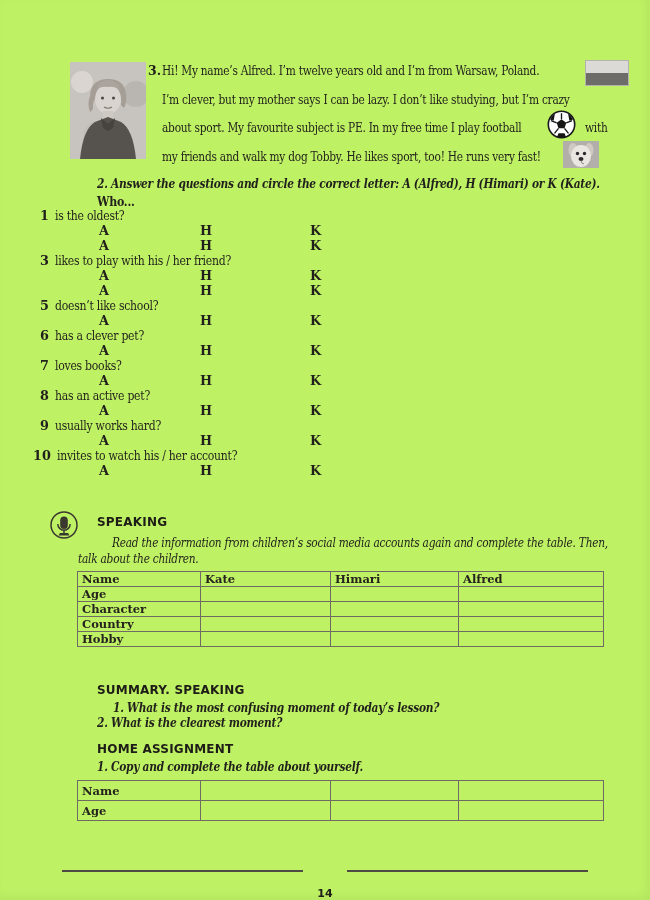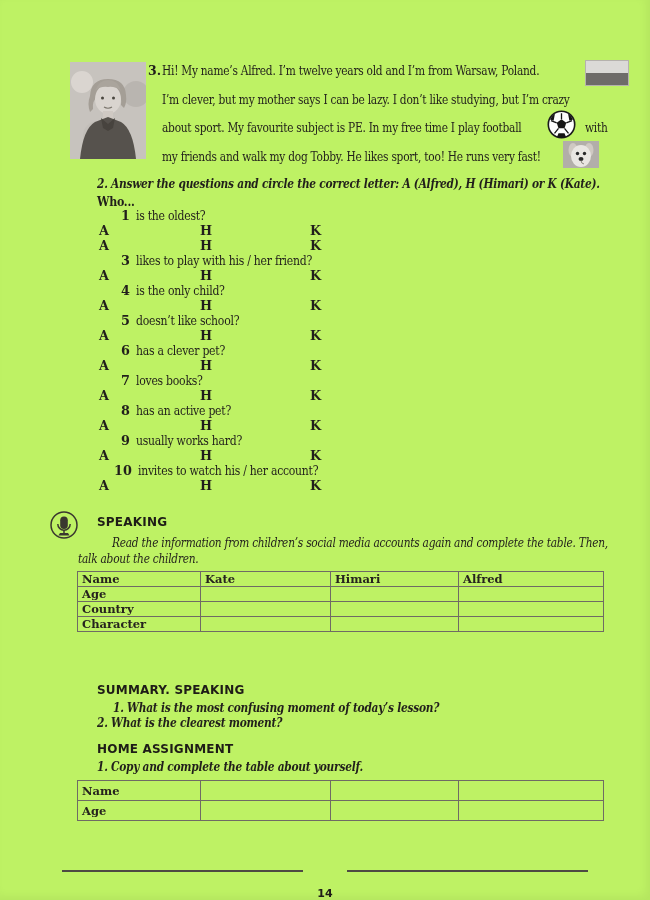--- a/index.html
+++ b/index.html
@@ -12,21 +12,21 @@
   
   .para{left:148px;top:57px;width:500px;font-size:12.5px;}
   .pline{height:28.5px;line-height:28.5px;white-space:nowrap;}
   .pnum{display:inline-block;width:14px;font-weight:700;}
   .pindent{padding-left:14px;}
   .inline-img{position:absolute;}
   
   .instruction{left:97px;top:176px;font-size:12.5px;font-style:italic;font-weight:600;white-space:nowrap;}
   .lead{left:97px;top:194px;font-size:13px;font-weight:600;}
   .questions{left:0;top:208px;width:650px;font-size:12.8px;}
-  .qline{height:15px;line-height:15px;padding-left:114px;white-space:nowrap;}
+  .qline{height:15px;line-height:15px;padding-left:33px;white-space:nowrap;}
   .qnum{display:inline-block;min-width:16px;text-align:right;margin-right:6px;font-weight:700;}
   .oline{position:relative;height:15px;line-height:15px;font-weight:700;}
   .optA{position:absolute;left:99px;}
   .optH{position:absolute;left:200px;}
   .optK{position:absolute;left:310px;}
   
   .heading{font-family:"DejaVu Sans","Liberation Sans",sans-serif;font-size:12px;font-weight:700;
            color:#1e1c17;letter-spacing:0.2px;white-space:nowrap;}
   .h-speaking{left:97px;top:515px;}
   .h-summary{left:97px;top:683px;}
@@ -143,21 +143,20 @@
     </div>
     <div>
       <div class="qline"><span class="qnum">3</span><span class="cond">likes to play with his / her friend?</span></div>
       <div class="oline">
           <span class="optA">A</span>
           <span class="optH">H</span>
           <span class="optK">K</span>
         </div>
     </div>
     <div>
-      <div class="qline"><span class="qnum">4</span><span class="cond">is the only child?</span></div>
       <div class="oline">
           <span class="optA">A</span>
           <span class="optH">H</span>
           <span class="optK">K</span>
         </div>
     </div>
     <div>
       <div class="qline"><span class="qnum">5</span><span class="cond">doesn’t like school?</span></div>
       <div class="oline">
           <span class="optA">A</span>
@@ -234,27 +233,33 @@
       <th>Himari</th>
       <th>Alfred</th>
     </tr>
     <tr>
       <td>Age</td>
       <td></td>
       <td></td>
       <td></td>
     </tr>
     <tr>
+      <td>Character</td>
+      <td></td>
+      <td></td>
+      <td></td>
+    </tr>
+    <tr>
       <td>Country</td>
       <td></td>
       <td></td>
       <td></td>
     </tr>
     <tr>
-      <td>Character</td>
+      <td>Hobby</td>
       <td></td>
       <td></td>
       <td></td>
     </tr>
   </tbody>
     </table>
 
   <div class="abs heading h-summary">SUMMARY. SPEAKING</div>
   <div class="abs ital sumq1"><span class="cond">1. What is the most confusing moment of today’s lesson?</span></div>
   <div class="abs ital sumq2"><span class="cond">2. What is the clearest moment?</span></div>

